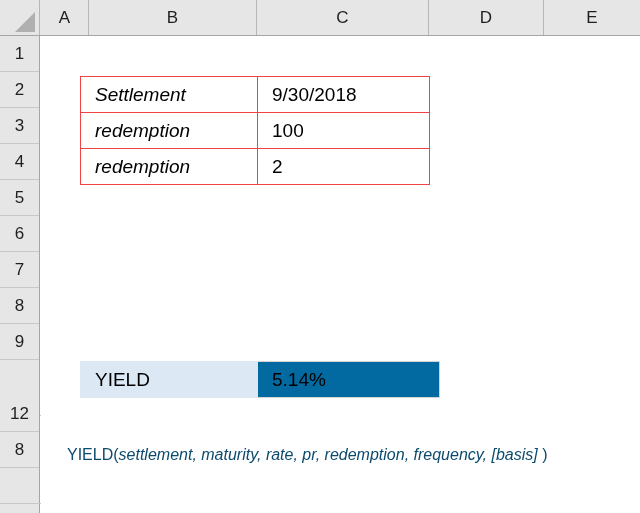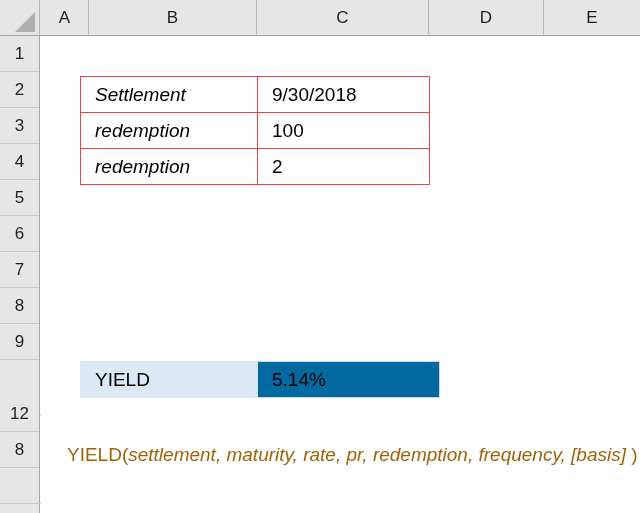--- a/index.html
+++ b/index.html
@@ -156,22 +156,22 @@
     border: 1px solid #d4d4d4;
   }
 
   
   .syntax-line {
     position: absolute;
     left: 67px;
     top: 437px;
     height: 36px;
     line-height: 36px;
-    font-size: 19px;
-    color: #a16207;
+    font-size: 16px;
+    color: #0c4a6e;
     white-space: nowrap;
   }
   .syntax-line .fn-name { font-style: normal; }
   .syntax-line .fn-args { font-style: italic; }
   .syntax-line .fn-close { font-style: normal; }
 </style>
 </head>
 <body>
 
 <div id="sheet">

